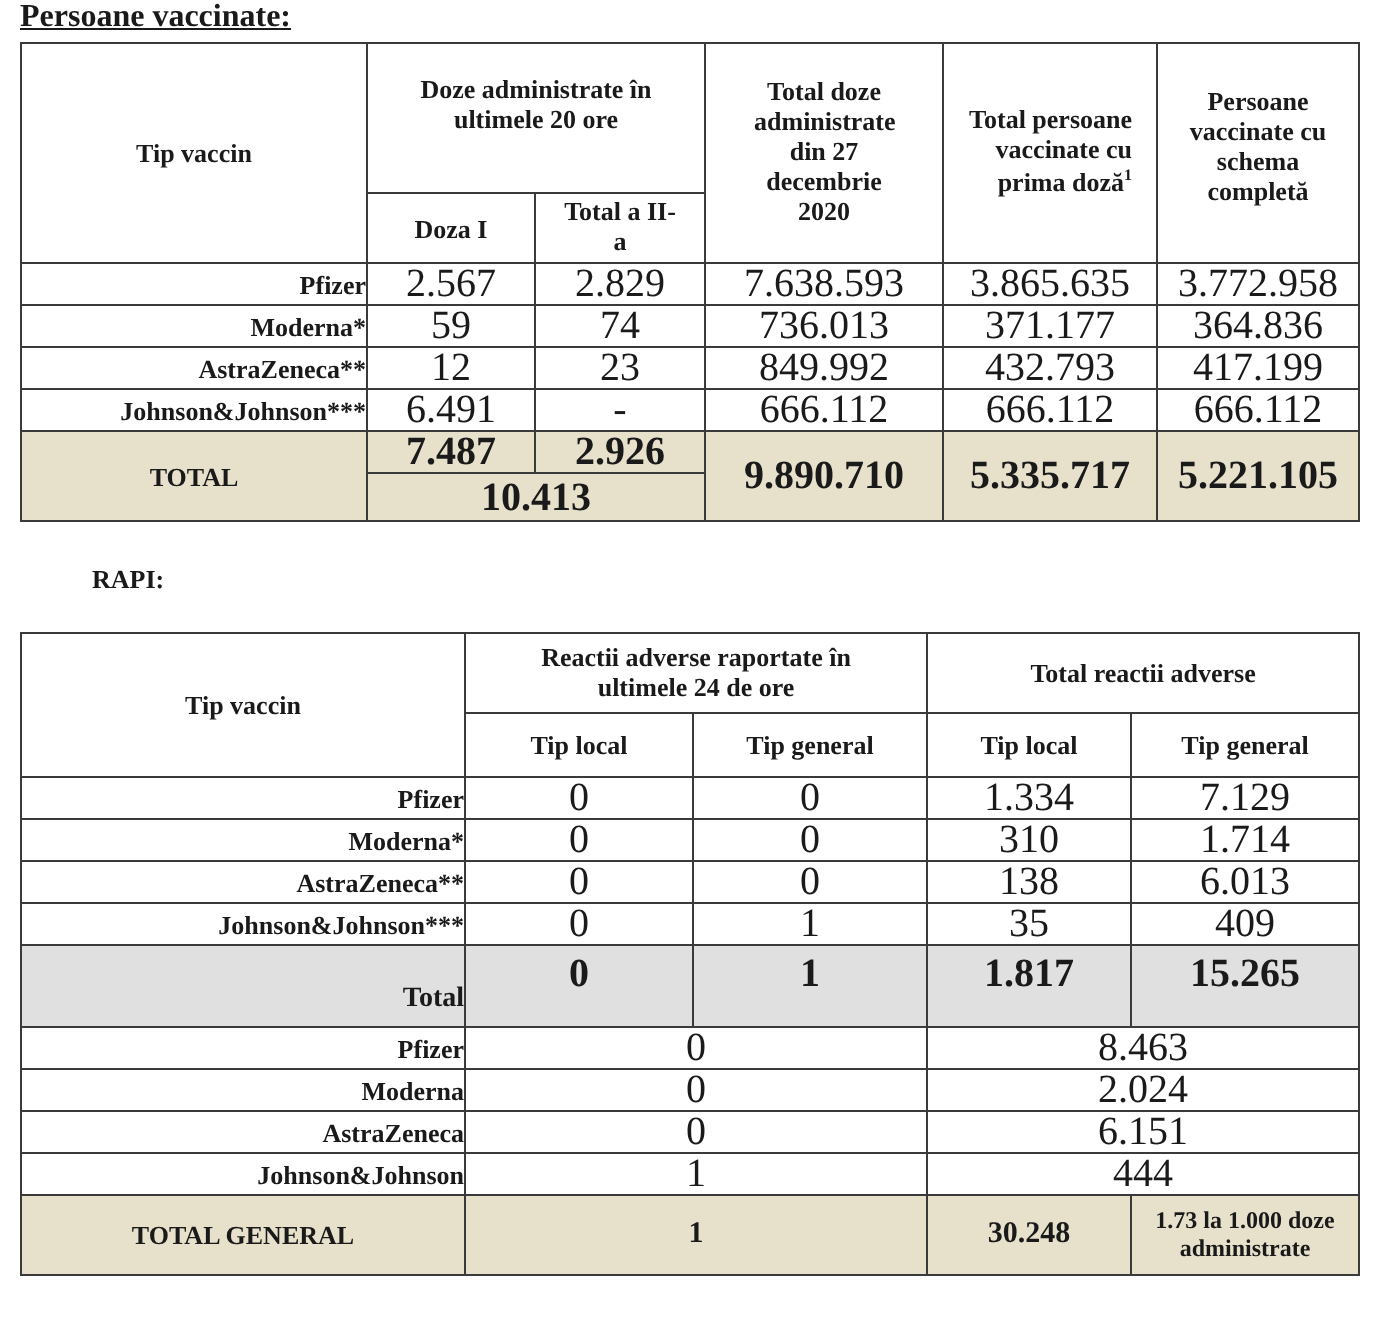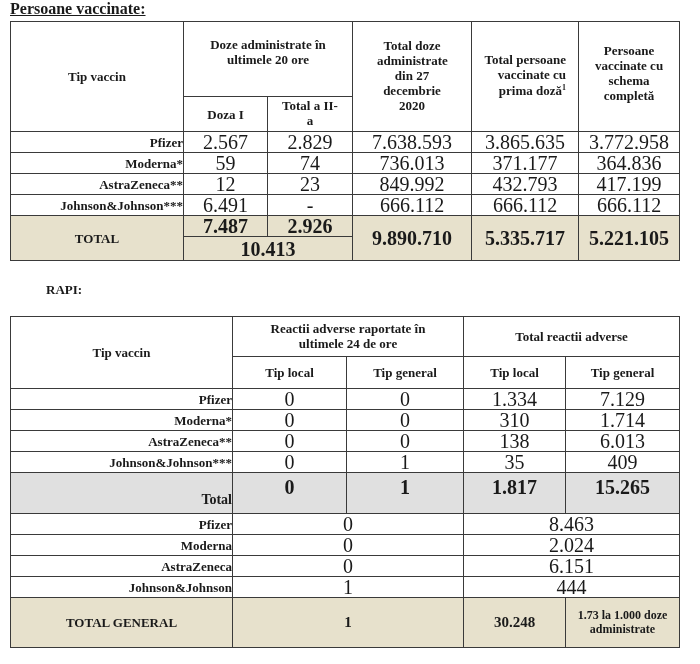--- a/index.html
+++ b/index.html
@@ -58,21 +58,21 @@
   #t2 col.c3 { width: 117px; }
   #t2 col.c4 { width: 102px; }
   #t2 col.c5 { width: 114px; }
   #t2 tr.h1 { height: 40px; }
   #t2 tr.h2 { height: 32px; }
   #t2 tr.r { height: 21px; }
   #t2 tr.tot { height: 41px; }
   #t2 tr.tot td.num { vertical-align: top; padding-top: 4px; }
   #t2 tr.tot td.name { vertical-align: bottom; padding-bottom: 6px; }
   #t2 tr.rl { height: 21px; }
-  #t2 tr.gen { height: 50px; }
+  #t2 tr.gen { height: 40px; }
   #t2 td.small { font-size: 12px; line-height: 1.15; }
   #t2 td.center-big { font-size: 15px; }
 </style>
 </head>
 <body>
 
 <div class="section-title" id="title1">Persoane vaccinate:</div>
 
 <table id="t1">
   <colgroup>

